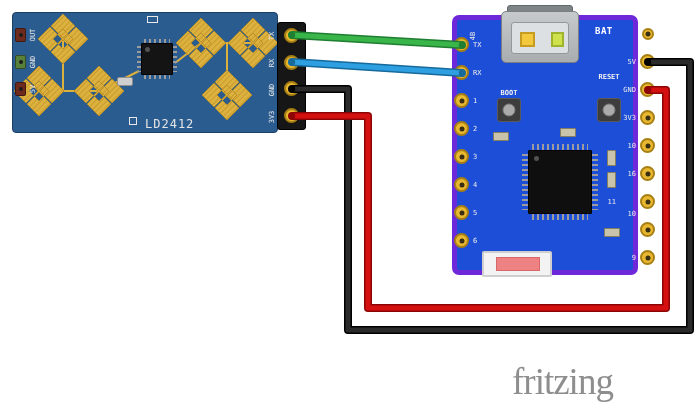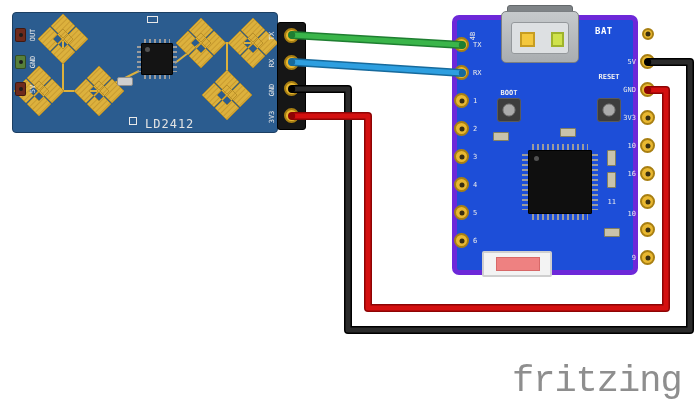--- a/index.html
+++ b/index.html
@@ -45,21 +45,21 @@
   .bigled{position:absolute;left:25px;top:231px;width:70px;height:26px;background:#f3f3f3;border:2px solid #cfcfcf;border-radius:2px}
   .bigled .core{position:absolute;left:12px;top:4px;width:44px;height:14px;background:#ee8181;border:1px solid #d76868}
 
   
   .wires{position:absolute;left:0;top:0;pointer-events:none}
   .wire-edge{fill:none;stroke-width:8;stroke-linecap:round;stroke-linejoin:round}
   .wire-core{fill:none;stroke-width:5;stroke-linecap:round;stroke-linejoin:round}
 
   
   .watermark{position:absolute;left:512px;top:360px;font-size:37px;color:#8e8e8e;
-             font-family:Liberation Mono, monospace;letter-spacing:-1px}
+             font-family:Liberation Serif, serif;letter-spacing:-1px}
 </style>
 </head>
 <body>
 
 <div class="canvas">
 
   <div class="sensor">
     <svg class="sensor-art" width="266" height="121" viewBox="0 0 266 121">
       <defs>
         <pattern id="hatch" width="4" height="4" patternUnits="userSpaceOnUse" patternTransform="rotate(45)">

